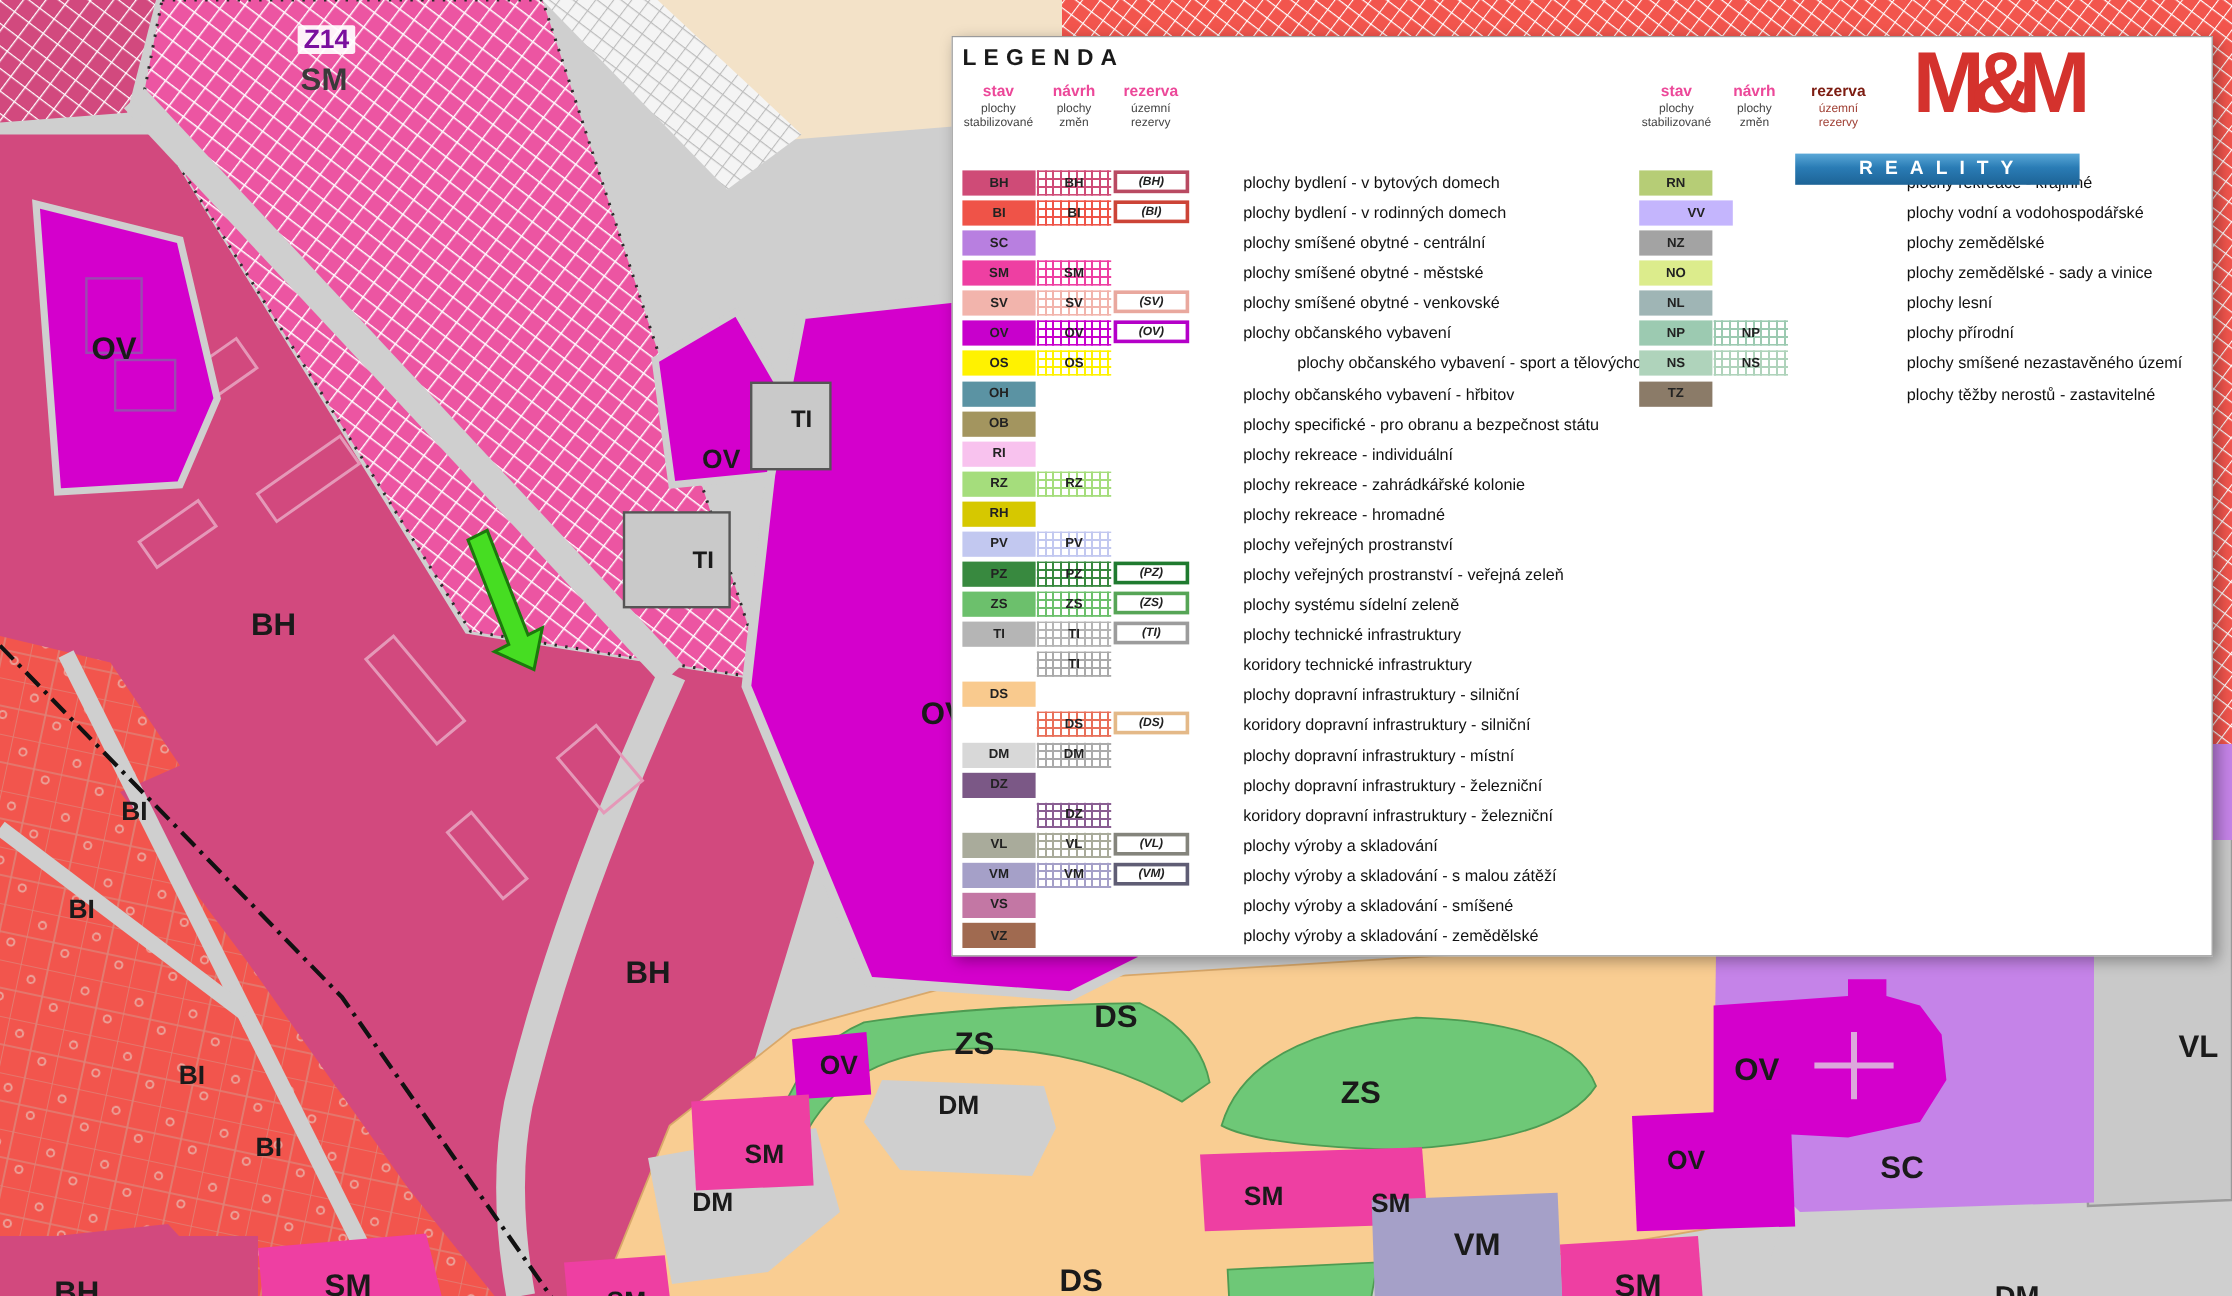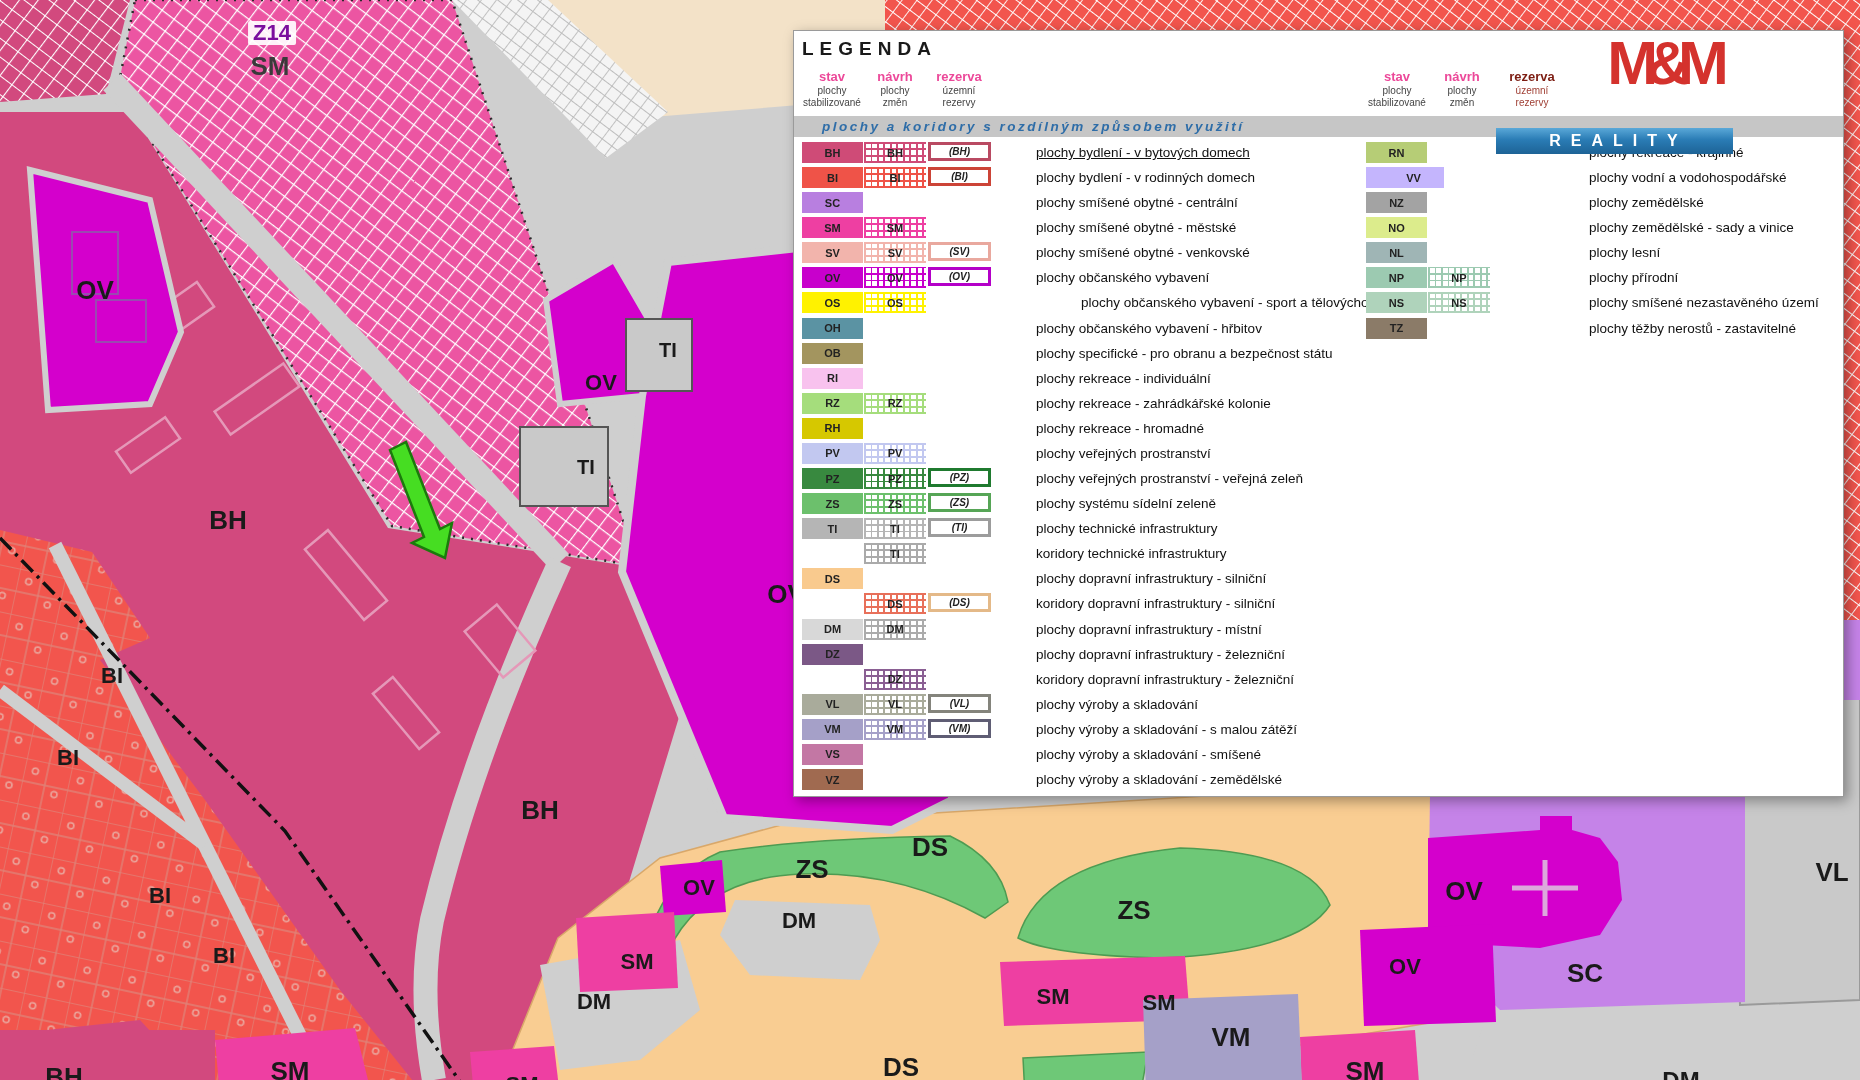--- a/index.html
+++ b/index.html
@@ -29,21 +29,21 @@
       justify-content:center;font-size:11px;font-weight:bold;color:#222;}
   .sw.hatch{width:62px;background-color:#fff;
       background-image:repeating-linear-gradient(0deg,var(--hc) 0,var(--hc) 1.6px,transparent 1.6px,transparent 6.5px),
                        repeating-linear-gradient(90deg,var(--hc) 0,var(--hc) 1.6px,transparent 1.6px,transparent 6.5px);}
   .rez{position:absolute;top:1px;width:57px;height:13px;border:3px solid #888;background:#fff;
        display:flex;align-items:center;justify-content:center;
        font-size:10px;font-weight:bold;font-style:italic;color:#222;}
   .lg-lab{position:absolute;top:4px;font-size:13.5px;color:#111;}
   
   .logo-mm{position:absolute;left:694px;top:2px;width:348px;text-align:center;z-index:5;
-           font-size:61px;font-weight:800;letter-spacing:-12px;color:#d4322d;line-height:1.0;}
+           font-size:72px;font-weight:800;letter-spacing:-12px;color:#d4322d;line-height:1.0;}
   .logo-bar{position:absolute;left:702px;top:97px;width:237px;height:26px;z-index:6;
             background:linear-gradient(180deg,#5aa8d8 0%,#2a7cb5 45%,#1d6396 100%);
             display:flex;align-items:center;justify-content:center;}
   .logo-bar div{color:#fff;font-weight:bold;font-size:16px;letter-spacing:10px;padding-left:8px;}
   .logo-rez{position:absolute;left:703px;top:36px;z-index:7;text-align:center;width:70px;line-height:1.15;}
   .logo-rez b{font-size:13px;color:#7d1d12;}
   .logo-rez span{display:block;font-size:10px;color:#a04035;}
   .band{z-index:4;}
   .lg-rows,.colhead,.lg-title{z-index:2;}
 </style>
@@ -206,30 +206,27 @@
       <b>stav</b>
       <span>plochy</span>
       <span>stabilizované</span>
     </div>
     <div class="colhead" style="left:620px">
       <b>návrh</b>
       <span>plochy</span>
       <span>změn</span>
     </div>
 
-    <div class="band">
-      <div>plochy a koridory s rozdílným způsobem využití</div>
-    </div>
 
     <div class="lg-rows" id="legend-left" style="left:8px;width:570px">
         <div class="lg-row" style="top: 110px;">
           <div class="sw" style="left: 0px; background: rgb(207, 75, 119);">BH</div>
           <div class="sw hatch" style="left: 62px; --hc: #cf4b77;">BH</div>
           <div class="rez" style="left: 126px; border-color: rgb(185, 74, 98);">(BH)</div>
-          <div class="lg-lab" style="left: 234px; text-decoration: underline;">plochy bydlení - v bytových domech</div>
+          <div class="lg-lab" style="left: 234px;">plochy bydlení - v bytových domech</div>
         </div>
         <div class="lg-row" style="top: 135.08px;">
           <div class="sw" style="left: 0px; background: rgb(239, 83, 72);">BI</div>
           <div class="sw hatch" style="left: 62px; --hc: #ef5348;">BI</div>
           <div class="rez" style="left: 126px; border-color: rgb(204, 68, 55);">(BI)</div>
           <div class="lg-lab" style="left: 234px;">plochy bydlení - v rodinných domech</div>
         </div>
         <div class="lg-row" style="top: 160.16px;">
           <div class="sw" style="left: 0px; background: rgb(184, 127, 224);">SC</div>
           <div class="lg-lab" style="left: 234px;">plochy smíšené obytné - centrální</div>

